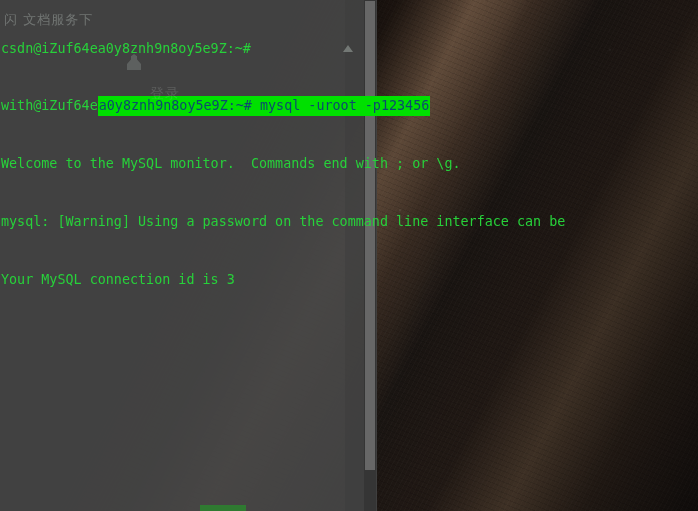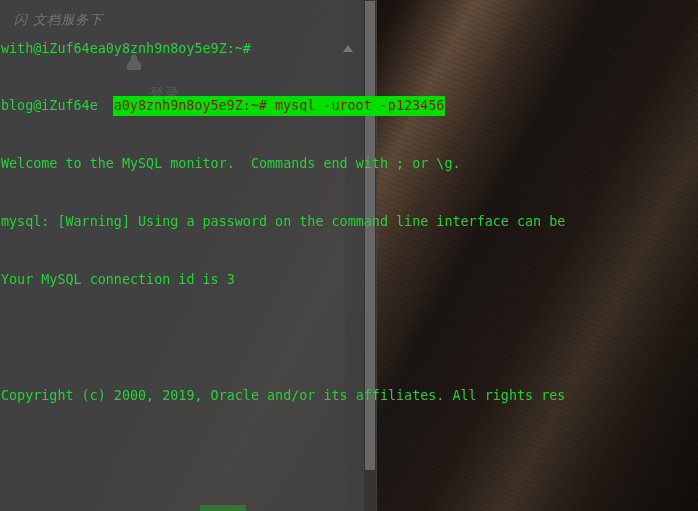--- a/index.html
+++ b/index.html
@@ -58,29 +58,29 @@
     position:absolute;left:0;top:0;width:698px;height:511px;
     padding:0;margin:0;
     font-family:"DejaVu Sans Mono","Liberation Mono",monospace;
     font-size:13.4px;line-height:19.3px;
     color:#27d13a;
     white-space:pre;
     letter-spacing:0px;
   }
   .term-text .line{height:19.3px;padding-left:1px;}
   .hl{
-    background:#00e000;color:#7f1d1d;
-    display:inline-block;padding:0 1px;margin-left:15px;
+    background:#00e000;color:#0c4a6e;
+    display:inline-block;padding:0 1px;
   }
   
   .cn-overlay{
-    position:absolute;left:14px;top:11px;
+    position:absolute;left:4px;top:11px;
     font-family:"DejaVu Sans","Liberation Sans",sans-serif;
     font-size:13px;color:rgba(190,200,195,.38);
-    letter-spacing:1px;white-space:nowrap;font-style:italic;
+    letter-spacing:1px;white-space:nowrap;
   }
   .cn-overlay2{
     position:absolute;left:150px;top:85px;
     font-family:"DejaVu Sans","Liberation Sans",sans-serif;
     font-size:14px;color:rgba(180,190,185,.22);
     letter-spacing:1px;white-space:nowrap;
   }
   .ghost-icon{
     position:absolute;left:127px;top:54px;width:14px;height:16px;
     background:rgba(175,185,180,.26);
@@ -123,27 +123,26 @@
   <div class="wall-shadow"></div>
 
   <div class="term-panel"></div>
   <div class="term-panel-edge"></div>
 
   <div class="scrollbar">
   </div>
   <div class="scrollbar-thumb"></div>
 
   <div class="term-text">
-    <div class="line">with@iZuf64ea0y8znh9n8oy5e9Z:~#</div>
-    <div class="line"><span>blog@iZuf64e</span><span class="hl">a0y8znh9n8oy5e9Z:~# mysql -uroot -p123456</span></div>
+    <div class="line">csdn@iZuf64ea0y8znh9n8oy5e9Z:~#</div>
+    <div class="line"><span>with@iZuf64e</span><span class="hl">a0y8znh9n8oy5e9Z:~# mysql -uroot -p123456</span></div>
     <div class="line">Welcome to the MySQL monitor.  Commands end with ; or \g.</div>
     <div class="line">mysql: [Warning] Using a password on the command line interface can be</div>
     <div class="line">Your MySQL connection id is 3</div>
     <div class="line"></div>
-    <div class="line">Copyright (c) 2000, 2019, Oracle and/or its affiliates. All rights res</div>
     <div class="line"></div>
     
     
     
     
     
     
     
     
     

